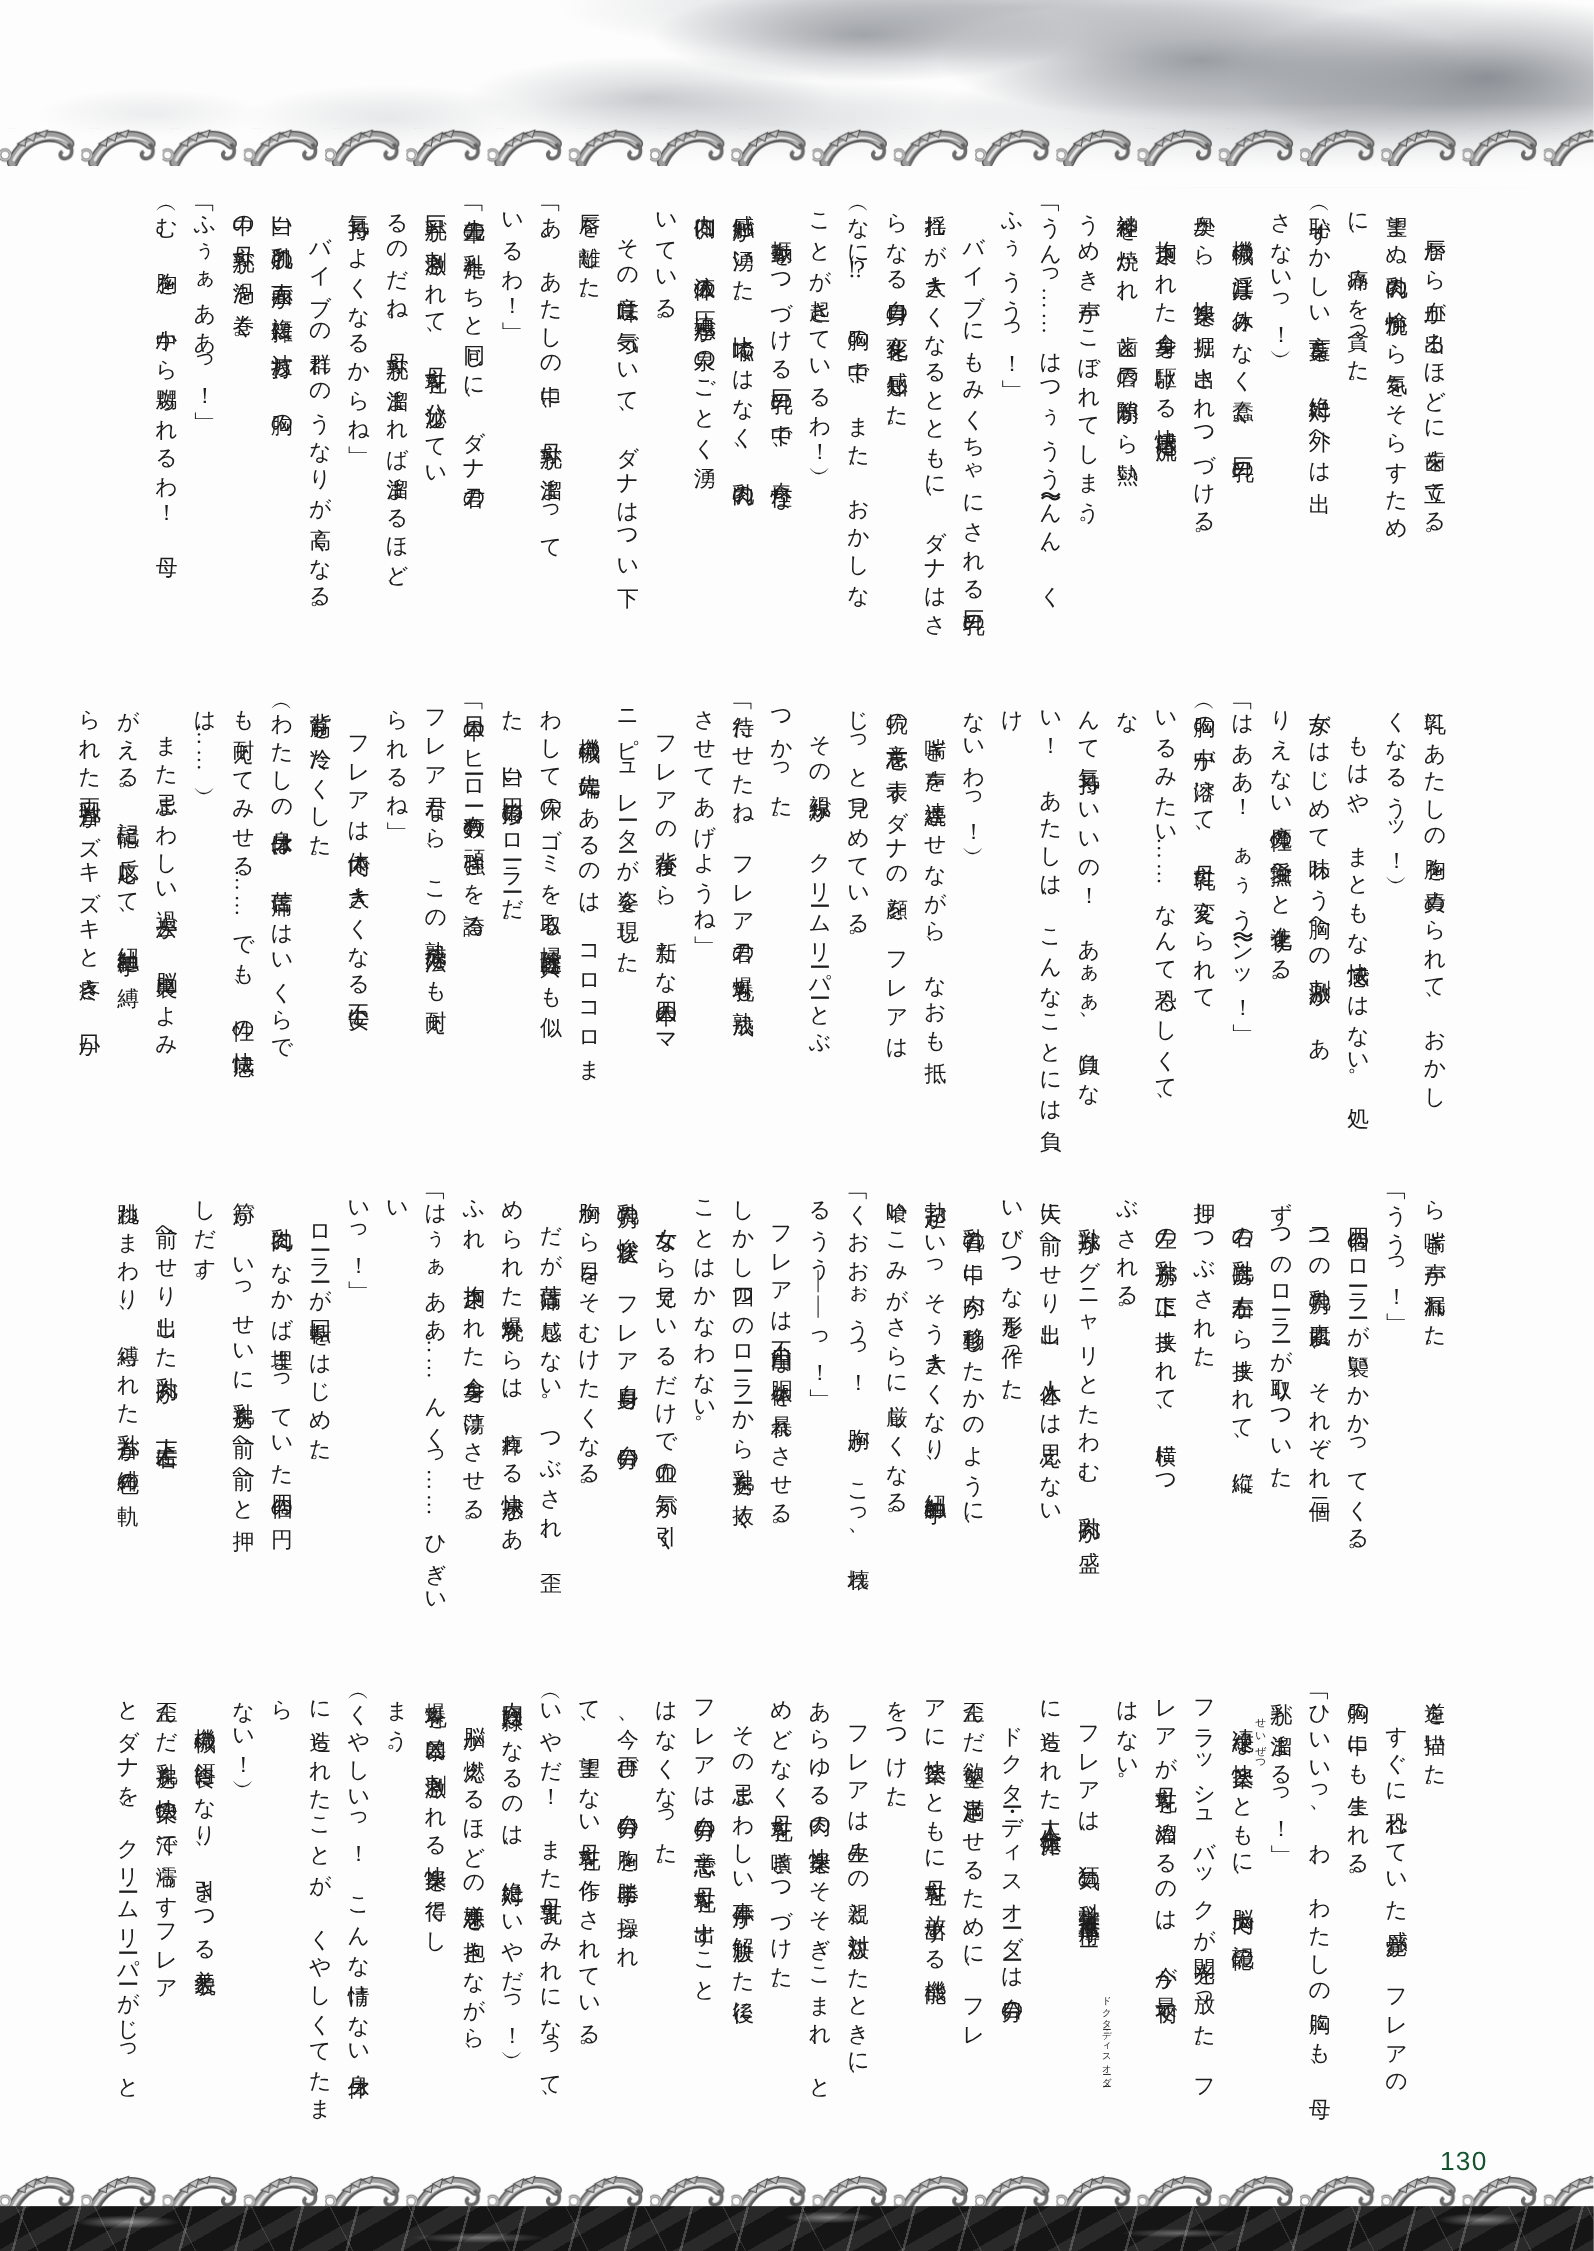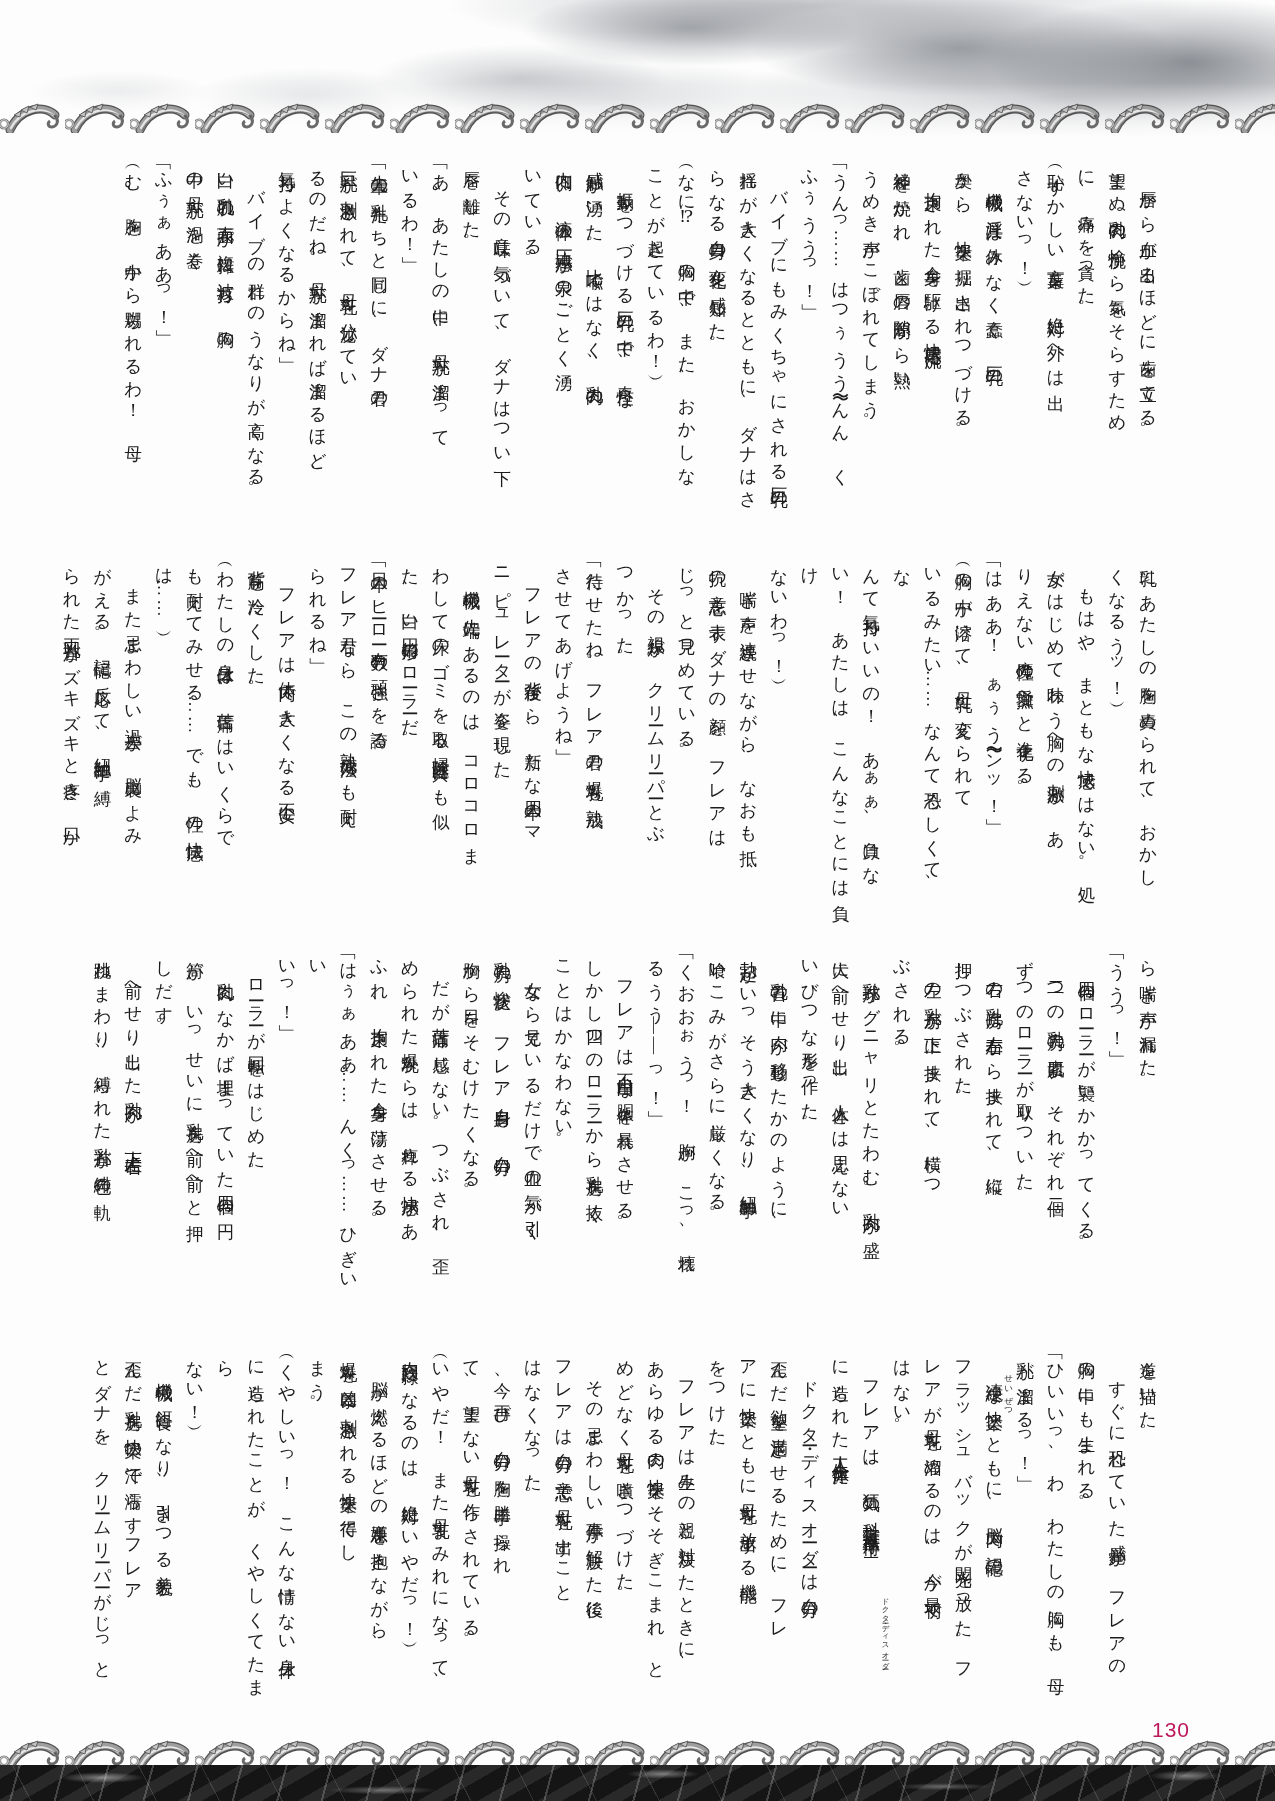--- a/index.html
+++ b/index.html
@@ -60,21 +60,21 @@
     position:absolute;writing-mode:vertical-rl;text-orientation:mixed;
     color:#1c1c1c;white-space:nowrap;
   }
   .ruby-seizetsu{left:1003px;top:1369px;font-size:8.5px;letter-spacing:1px;}
   .ruby-doctor{left:880px;top:1592px;font-size:7.5px;letter-spacing:0.4px;}
 
   
   .page-number{
     position:absolute;left:1152px;top:1718px;width:46px;
     font-family:"Liberation Sans","DejaVu Sans",sans-serif;
-    font-size:21px;color:#be185d;letter-spacing:1px;
+    font-size:21px;color:#14532d;letter-spacing:1px;
   }
 </style>
 </head>
 <body>
 
 <div id="page">
 
   <div class="clouds"></div>
 
   <svg class="border-strip border-top" width="1275" height="30" viewBox="0 0 1275 30" xmlns="http://www.w3.org/2000/svg">

